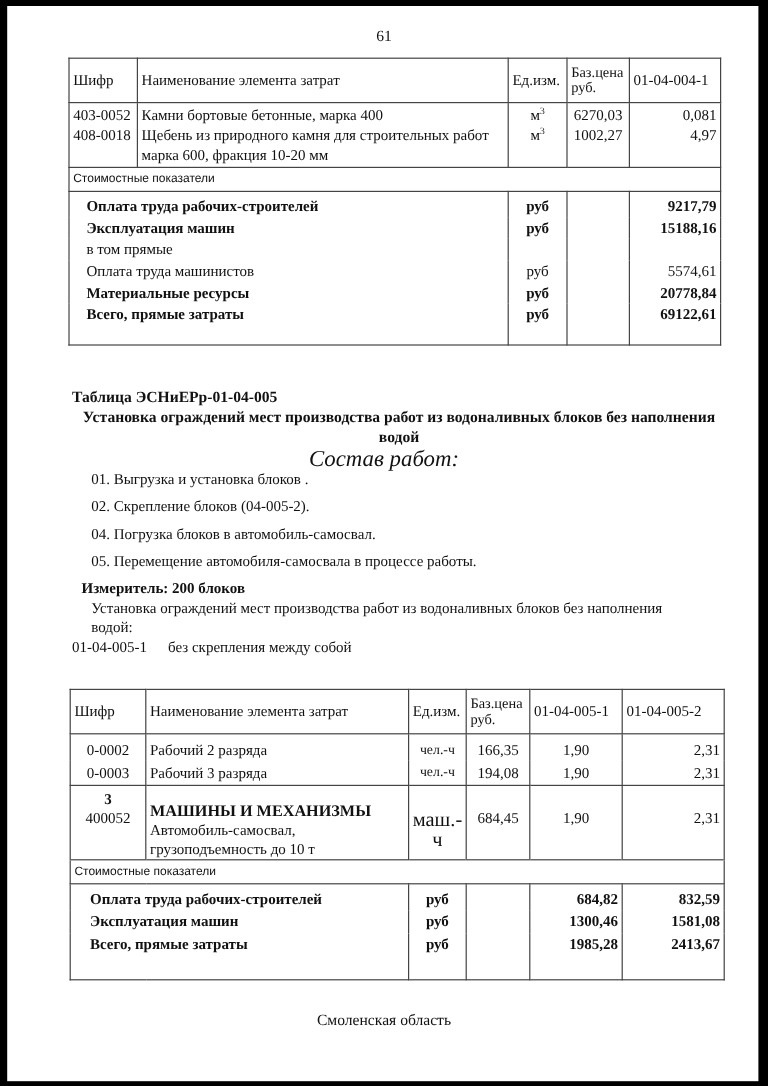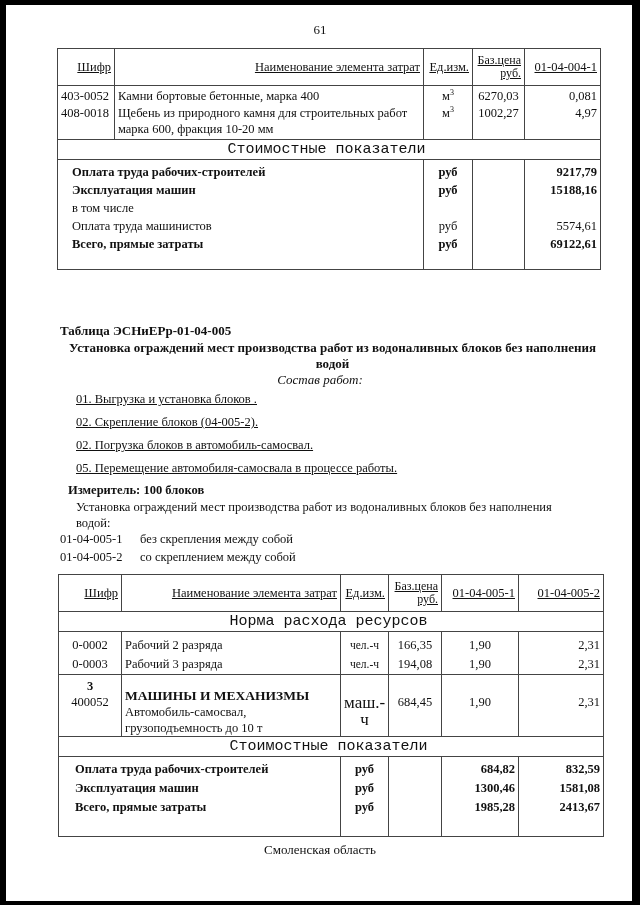--- a/index.html
+++ b/index.html
@@ -15,33 +15,33 @@
 
   .abs { position:absolute; }
   .page-num { left:0; width:640px; top:22px; text-align:center; font-size:13px; }
 
   table.grid { position:absolute; border-collapse:collapse; table-layout:fixed; }
   table.grid td { padding:0 3px; vertical-align:top; line-height:17px; }
   .b-l { border-left:1px solid #444; }
   .b-r { border-right:1px solid #444; }
   .b-t { border-top:1px solid #444; }
   .b-b { border-bottom:1px solid #444; }
-  .hdr td { height:36px; vertical-align:middle !important; text-align:right;text-decoration:underline; }
+  .hdr td { height:36px; vertical-align:middle !important; text-align:left; }
   .hdr .two { line-height:13px !important; font-size:12px; }
   .c { text-align:center; }
   .r { text-align:right; }
   .bold { font-weight:bold; }
-  .small-sans { font-family:Liberation Mono, monospace; font-size:15px; text-align:center; padding-right:8px !important; height:19px; vertical-align:middle !important; }
+  .small-sans { font-family:Liberation Sans, sans-serif; font-size:10px; text-align:left; padding-right:8px !important; height:19px; vertical-align:middle !important; }
   sup { font-size:8px; line-height:0; }
 
   .section-title { left:60px; top:323px; font-weight:bold; font-size:13px; }
   .section-sub { left:60px; width:545px; top:340px; text-align:center; font-weight:bold; font-size:13px; line-height:16px; }
-  .composition { left:0; width:640px; top:372px; text-align:center; font-style:italic; font-size:13px; }
+  .composition { left:0; width:640px; top:372px; text-align:center; font-style:italic; font-size:19px; }
   .work-list { left:76px; top:391px; font-size:12.5px; }
-  .work-list div { height:23px; line-height:17px;text-decoration:underline; }
+  .work-list div { height:23px; line-height:17px; }
   .meter { left:68px; top:483px; font-weight:bold; font-size:12.5px; }
   .desc { left:76px; top:499px; width:510px; font-size:12.5px; line-height:16px; }
   .codes { left:60px; top:531px; font-size:12.5px; }
   .codes div { height:18px; line-height:16px; }
   .codes span.code { display:inline-block; width:80px; }
   .footer { left:0; width:640px; top:842px; text-align:center; font-size:13px; }
 </style>
 </head>
 <body>
 
@@ -91,54 +91,59 @@
     <td class="b-r"></td>
     <td class="b-r bold r" style="padding-top:3px; line-height:18px">9217,79</td>
   </tr>
   <tr>
     <td colspan="2" class="b-l b-r bold" style="padding-left:14px; line-height:18px">Эксплуатация машин</td>
     <td class="b-r bold c" style="line-height:18px">руб</td>
     <td class="b-r"></td>
     <td class="b-r bold r" style="line-height:18px">15188,16</td>
   </tr>
   <tr>
-    <td colspan="2" class="b-l b-r" style="padding-left:14px; line-height:18px">в том числе</td>
+    <td colspan="2" class="b-l b-r" style="padding-left:14px; line-height:18px">в том прямые</td>
     <td class="b-r c" style="line-height:18px"></td>
     <td class="b-r"></td>
     <td class="b-r r" style="line-height:18px"></td>
   </tr>
   <tr>
     <td colspan="2" class="b-l b-r" style="padding-left:14px; line-height:18px">Оплата труда машинистов</td>
     <td class="b-r c" style="line-height:18px">руб</td>
     <td class="b-r"></td>
     <td class="b-r r" style="line-height:18px">5574,61</td>
+  </tr>
+  <tr>
+    <td colspan="2" class="b-l b-r bold" style="padding-left:14px; line-height:18px">Материальные ресурсы</td>
+    <td class="b-r bold c" style="line-height:18px">руб</td>
+    <td class="b-r"></td>
+    <td class="b-r bold r" style="line-height:18px">20778,84</td>
   </tr>
   <tr>
     <td colspan="2" class="b-l b-r b-b bold" style="padding-left:14px; line-height:18px; height:34px">Всего, прямые затраты</td>
     <td class="b-r b-b bold c" style="line-height:18px">руб</td>
     <td class="b-r b-b"></td>
     <td class="b-r b-b bold r" style="line-height:18px">69122,61</td>
   </tr>
 </tbody>
   </table>
 
 <div class="abs section-title">Таблица  ЭСНиЕРр-01-04-005</div>
 <div class="abs section-sub">Установка ограждений мест производства работ из водоналивных блоков без наполнения водой</div>
 <div class="abs composition">Состав работ:</div>
 <div class="abs work-list">
   <div>01. Выгрузка и установка блоков .</div>
   <div>02. Скрепление блоков (04-005-2).</div>
-  <div>02. Погрузка блоков в автомобиль-самосвал.</div>
+  <div>04. Погрузка блоков в автомобиль-самосвал.</div>
   <div>05. Перемещение автомобиля-самосвала в процессе работы.</div>
 </div>
-<div class="abs meter">Измеритель: 100 блоков</div>
+<div class="abs meter">Измеритель: 200 блоков</div>
 <div class="abs desc">Установка ограждений мест производства работ из водоналивных блоков без наполнения водой:</div>
 <div class="abs codes">
   <div><span class="code">01-04-005-1</span><span>без скрепления между собой</span></div>
-  <div><span class="code">01-04-005-2</span><span>со скреплением между собой</span></div>
 </div>
 
 <table class="grid" style="left:58px; top:574px; width:545px;">
   <colgroup>
     <col style="width:63px">
       <col style="width:219px">
       <col style="width:48px">
       <col style="width:53px">
       <col style="width:77px">
       <col style="width:85px">
@@ -146,23 +151,20 @@
   <tbody>
       <tr class="hdr">
     <td class="b-l b-r b-t b-b">Шифр</td>
     <td class="b-r b-t b-b">Наименование элемента затрат</td>
     <td class="b-r b-t b-b">Ед.изм.</td>
     <td class="b-r b-t b-b two"><span>Баз.цена</span><br><span>руб.</span></td>
     <td class="b-r b-t b-b">01-04-005-1</td>
     <td class="b-r b-t b-b">01-04-005-2</td>
   </tr>
   <tr>
-    <td colspan="6" class="b-l b-r b-b small-sans">Норма расхода ресурсов</td>
-  </tr>
-  <tr>
     <td class="b-l b-r c" style="padding-top:4px; line-height:18px">0-0002</td>
     <td class="b-r" style="padding-top:4px; line-height:18px">Рабочий 2 разряда</td>
     <td class="b-r c" style="padding-top:4px; line-height:18px; font-size:11.5px">чел.-ч</td>
     <td class="b-r c" style="padding-top:4px; line-height:18px">166,35</td>
     <td class="b-r c" style="padding-top:4px; line-height:18px">1,90</td>
     <td class="b-r r" style="padding-top:4px; line-height:18px">2,31</td>
   </tr>
   <tr>
     <td class="b-l b-r b-b c" style="line-height:20px">0-0003</td>
     <td class="b-r b-b" style="line-height:20px">Рабочий 3 разряда</td>

